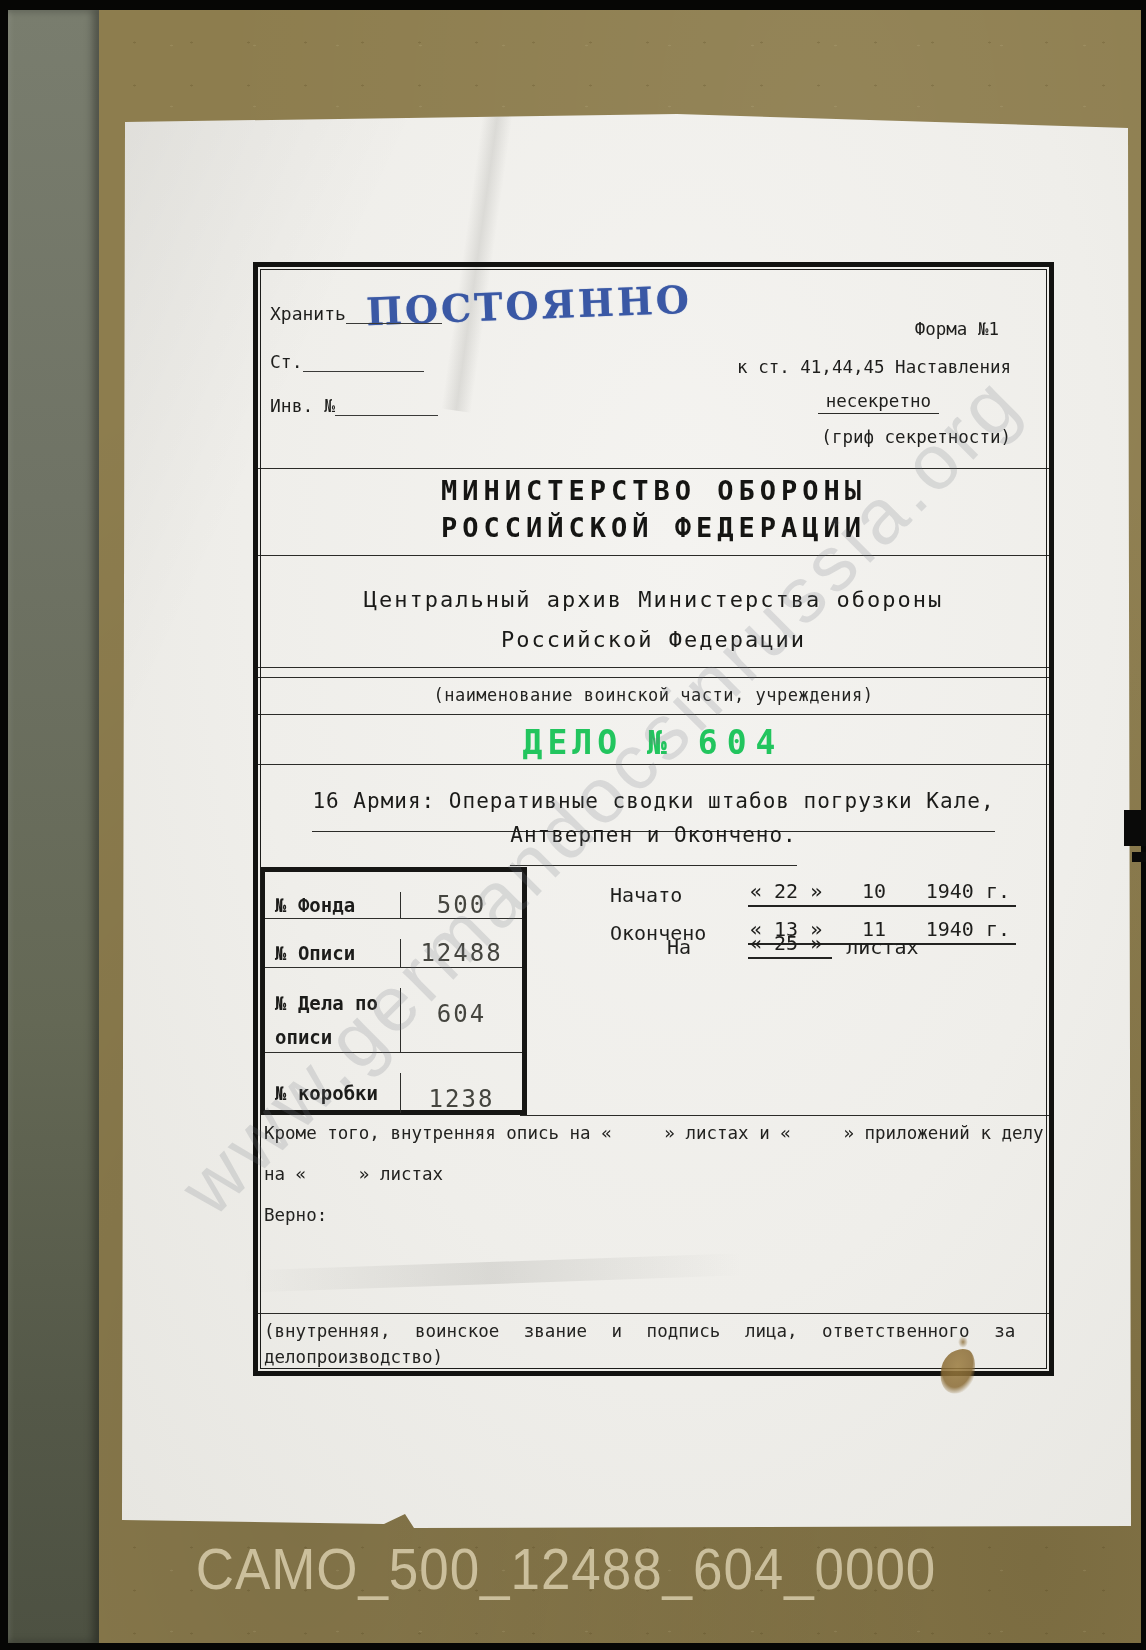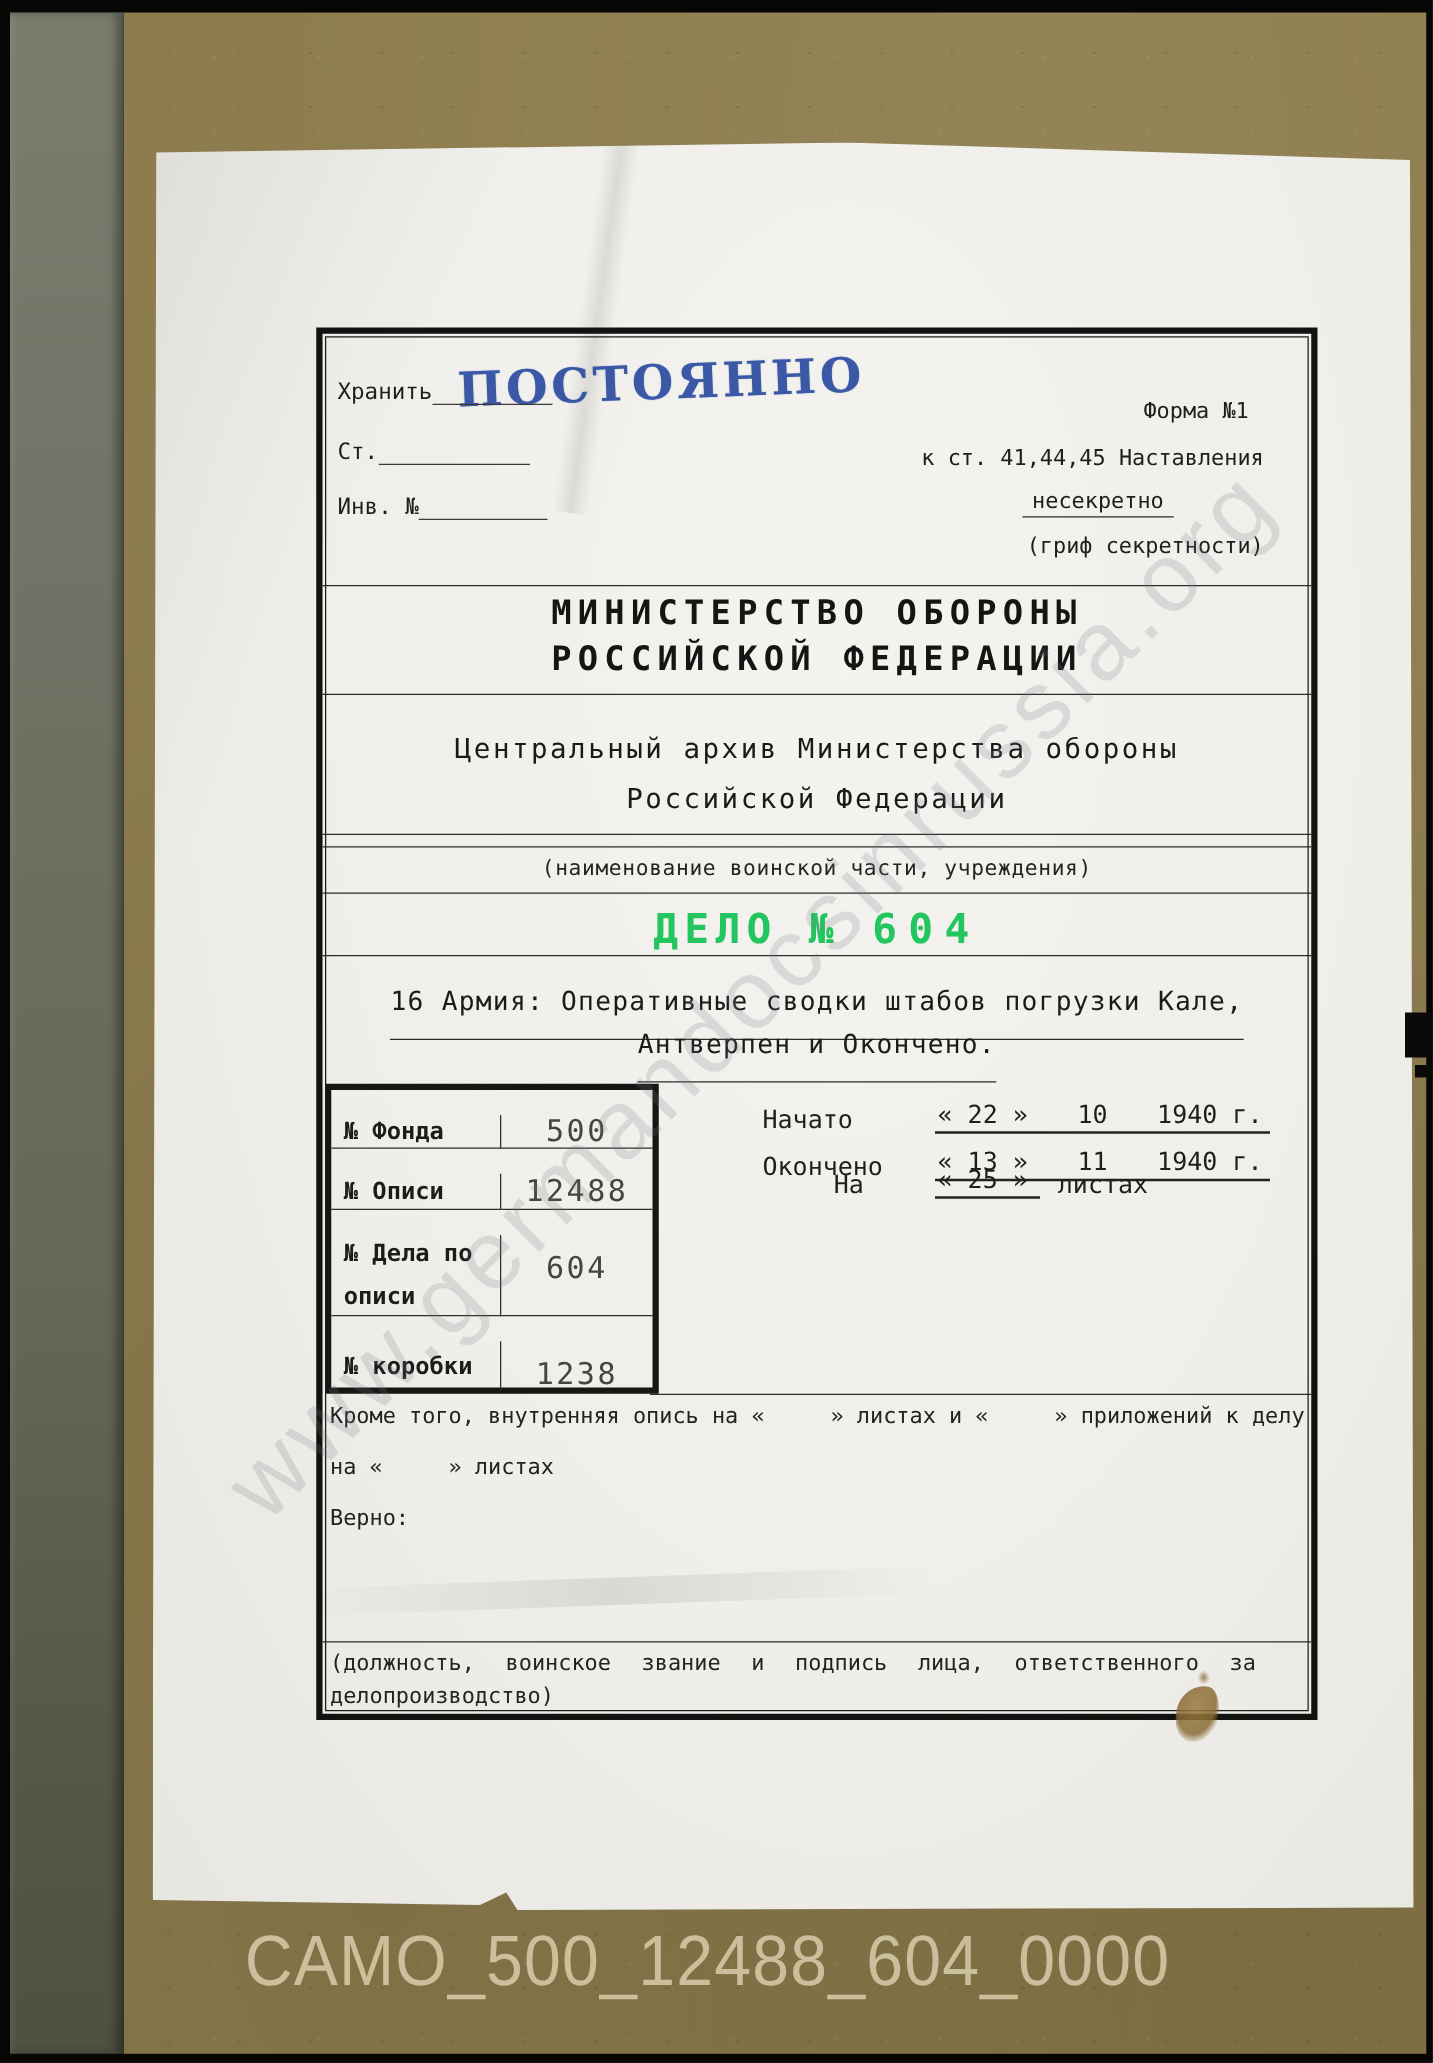--- a/index.html
+++ b/index.html
@@ -189,21 +189,21 @@
     </div>
 
     <div class="rule" style="top:848px;left:262px;"></div>
 
     <div class="note" style="top:856px;">Кроме того, внутренняя опись на «     » листах и «     » приложений к делу</div>
     <div class="note" style="top:897px;">на «     » листах</div>
     <div class="note" style="top:938px;">Верно:</div>
 
     <div class="rule" style="top:1046px;"></div>
 
-    <div class="footer-line ws" style="top:1054px;">(должность, воинское звание и подпись лица, ответственного за</div>
+    <div class="footer-line ws" style="top:1054px;">(внутренняя, воинское звание и подпись лица, ответственного за</div>
     <div class="footer-line" style="top:1080px;">делопроизводство)</div>
   </div>
 
   <div class="wm-diag">www.germandocsinrussia.org</div>
   <div class="wm-bottom">CAMO_500_12488_604_0000</div>
 
   <div class="notch" style="left:1124px;top:810px;width:22px;height:36px;"></div>
   <div class="notch" style="left:1132px;top:852px;width:14px;height:10px;"></div>
   <div class="stain"></div>
   <div class="stain2"></div>

